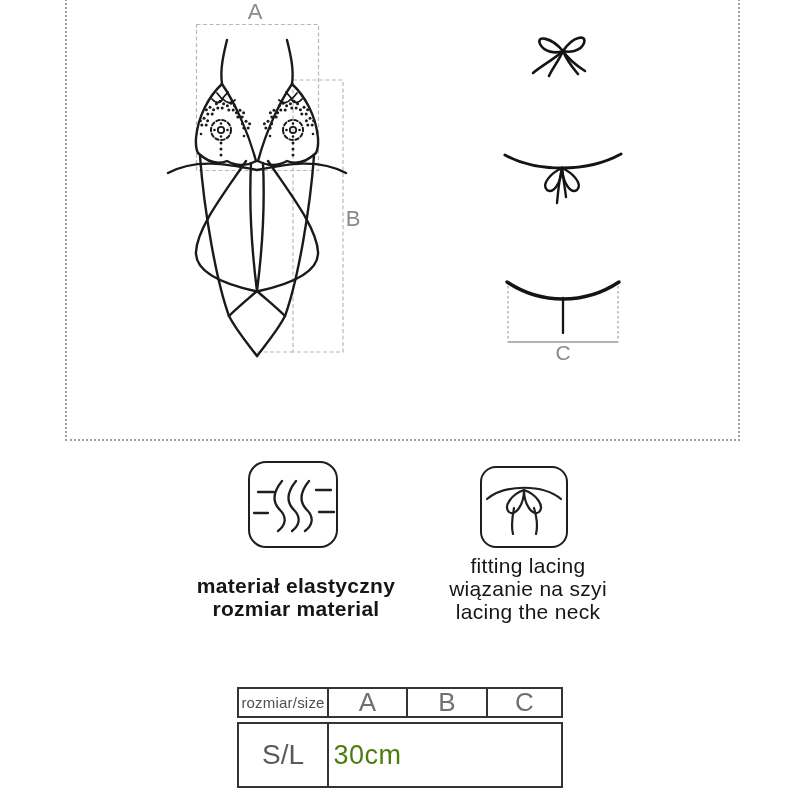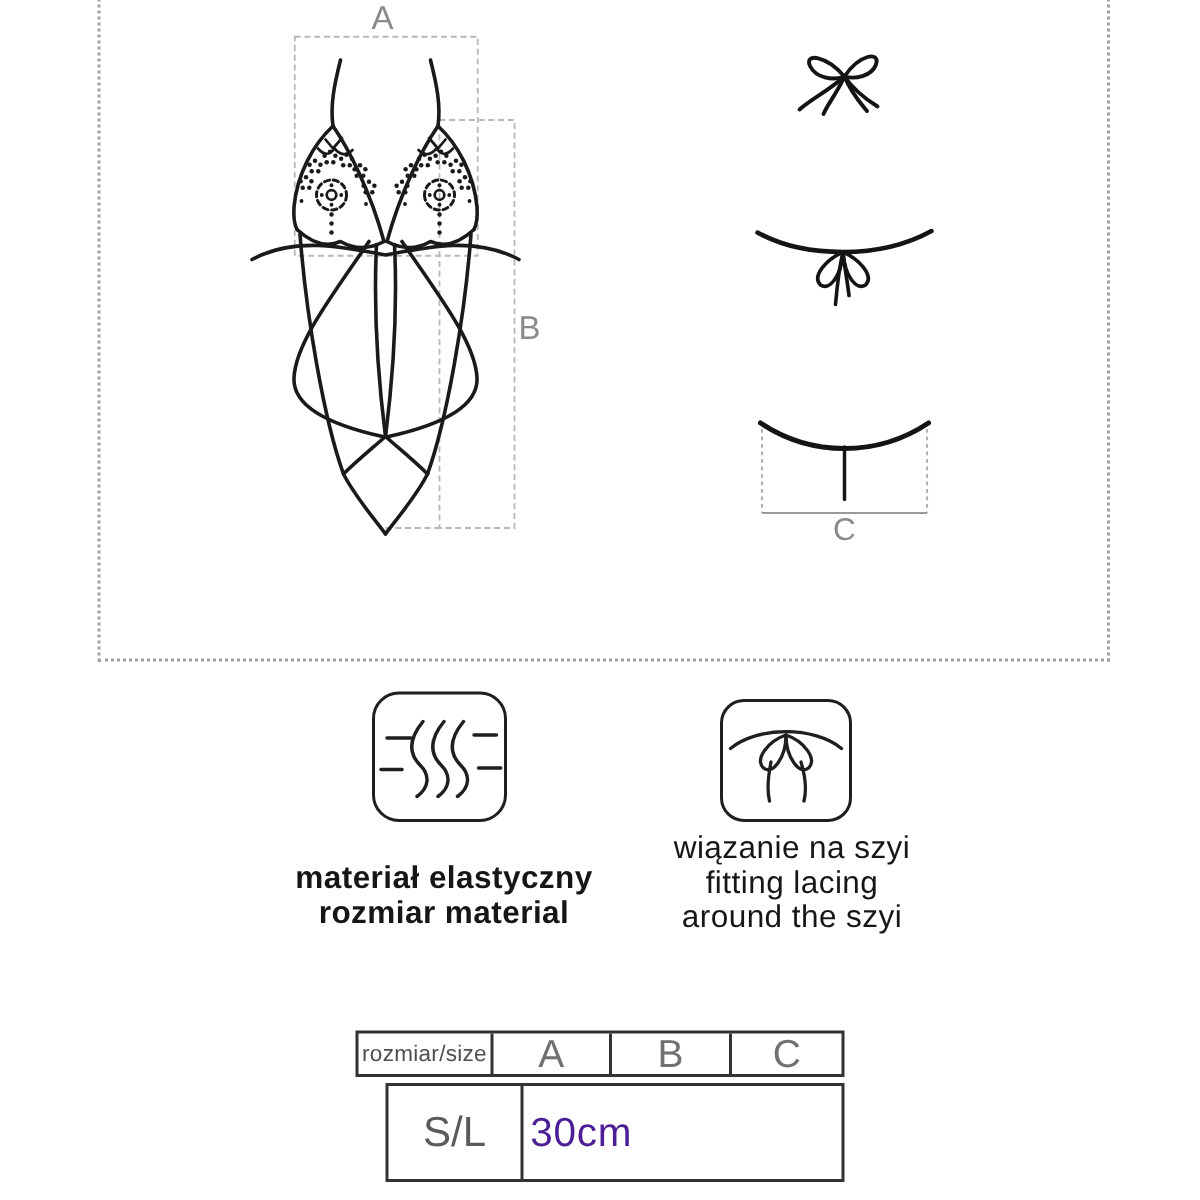--- a/index.html
+++ b/index.html
@@ -23,31 +23,31 @@
     position:absolute;text-align:center;color:#161616;
     font-size:21px;line-height:23px;letter-spacing:0.3px;
   }
   .caption.left{left:181px;top:574px;width:230px;font-weight:bold;}
   .caption.right{left:423px;top:554px;width:210px;}
   .size-table{position:absolute;left:237px;top:687px;width:326px;}
   .t-row{
     display:flex;border:2px solid #333;box-sizing:border-box;background:#fff;
   }
   .t-row.header{height:31px;}
-  .t-row.body{height:66px;margin-top:4px;margin-left:20px;}
+  .t-row.body{height:66px;margin-top:4px;}
   .t-cell{
     display:flex;align-items:center;justify-content:center;
     box-sizing:border-box;border-left:2px solid #333;
   }
   .t-cell:first-child{border-left:none;}
   .c1{width:88px;text-align:center;}.c2{width:79px;}.c3{width:80px;}.c4{flex:1;}
   .h-size{font-size:15px;color:#4f4f4f;letter-spacing:0.2px;}
   .h-letter{font-size:26px;color:#707070;}
   .b-size{font-size:28px;color:#5a5a5a;}
-  .b-val{font-size:27px;color:#4c1d95;letter-spacing:0.5px;}
+  .b-val{font-size:27px;color:#4d7c0f;letter-spacing:0.5px;}
 </style>
 </head>
 <body>
 
 <div class="outer-frame"></div>
 
 <svg class="diagram-svg" width="800" height="460" viewBox="0 0 800 460">
   <defs>
     <g id="mini-flower" fill="#1a1a1a" stroke="none">
       <circle cx="0" cy="-3.8" r="1.5"></circle>
@@ -159,23 +159,23 @@
     <path d="M32,40 C30,50 29,58 31,66"></path>
     <path d="M52,40 C55,50 56,58 54,66"></path>
   </svg>
 </div>
 
 <div class="caption left">
   <div>materiał elastyczny</div>
   <div>rozmiar material</div>
 </div>
 <div class="caption right">
+  <div>fitting lacing</div>
   <div>wiązanie na szyi</div>
-  <div>fitting lacing</div>
-  <div>around the szyi</div>
+  <div>lacing the neck</div>
 </div>
 
 <div class="size-table">
   <div class="t-row header">
     <div class="t-cell c1 h-size">rozmiar/size</div>
     <div class="t-cell c2 h-letter">A</div>
     <div class="t-cell c3 h-letter">B</div>
     <div class="t-cell c4 h-letter">C</div>
   </div>
   <div class="t-row body">

